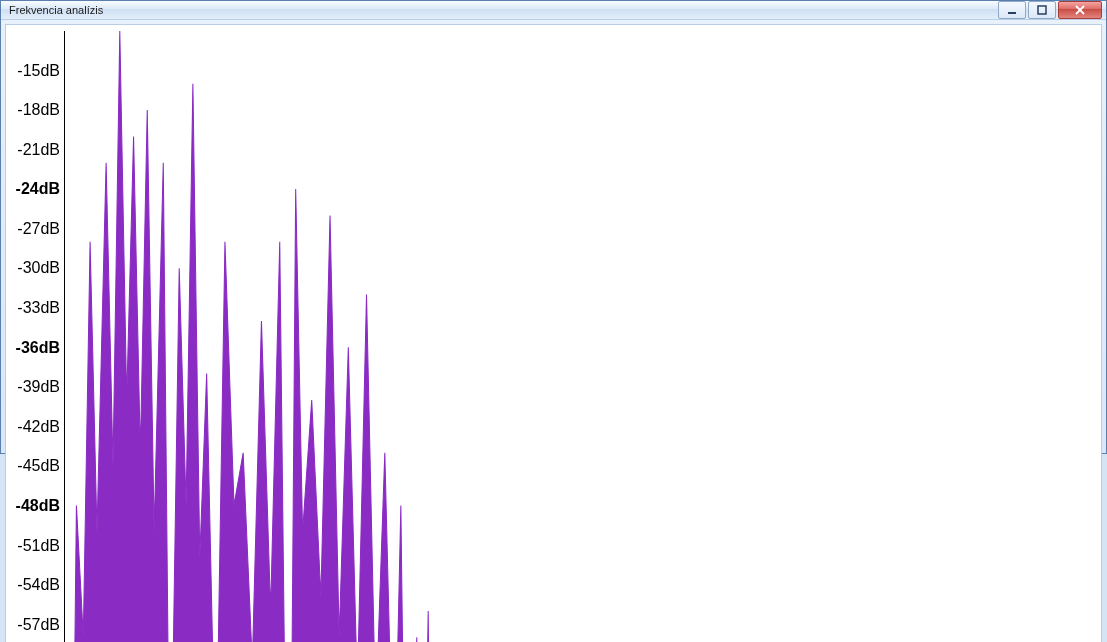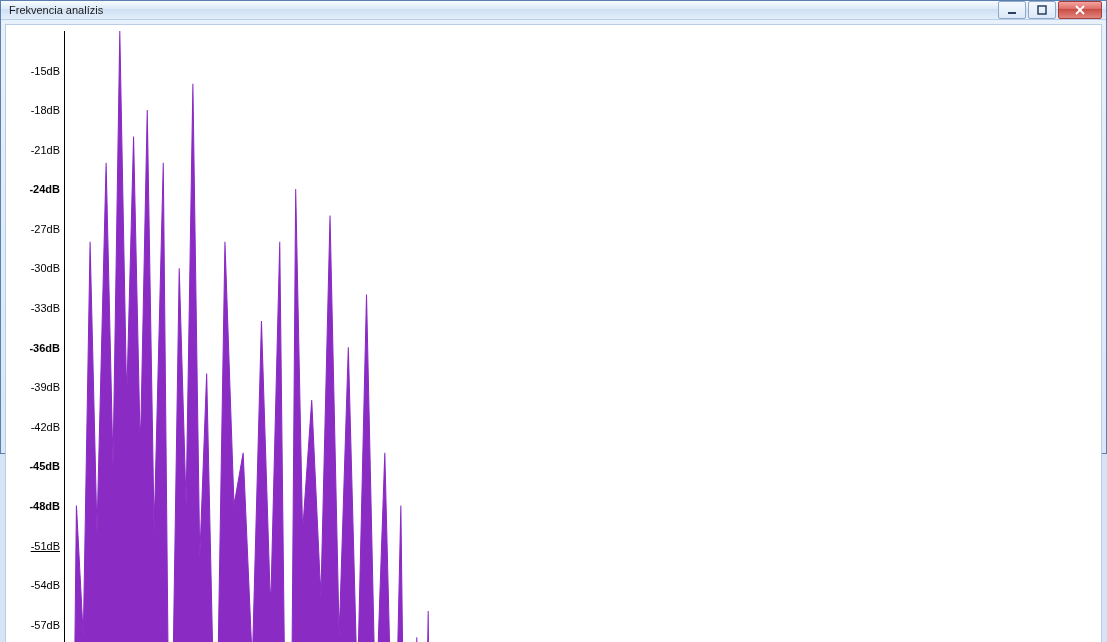--- a/index.html
+++ b/index.html
@@ -48,21 +48,21 @@
   .plot-area {
     flex:1; position:relative;
     display:flex;
   }
   .y-axis {
     width:50px;
     position:relative;
   }
   .y-tick {
     position:absolute; right:4px;
-    font-size:11px; color:#000;
+    font-size:16px; color:#000;
     transform:translateY(-50%);
     white-space:nowrap;
   }
   .y-tick.bold { font-weight:bold; }
 
   .chart {
     flex:1; position:relative;
     border-left:1px solid #000;
     border-bottom:1px solid #000;
     overflow:hidden;
@@ -101,23 +101,23 @@
           <div class="y-tick" style="top: 3.84615%;">-15dB</div>
           <div class="y-tick" style="top: 7.69231%;">-18dB</div>
           <div class="y-tick" style="top: 11.5385%;">-21dB</div>
           <div class="y-tick bold" style="top: 15.3846%; margin-left: 7px;">-24dB</div>
           <div class="y-tick" style="top: 19.2308%;">-27dB</div>
           <div class="y-tick" style="top: 23.0769%; text-align: right;">-30dB</div>
           <div class="y-tick" style="top: 26.9231%;">-33dB</div>
           <div class="y-tick bold" style="top: 30.7692%; text-align: center;">-36dB</div>
           <div class="y-tick" style="top: 34.6154%;">-39dB</div>
           <div class="y-tick" style="top: 38.4615%;">-42dB</div>
-          <div class="y-tick" style="top: 42.3077%; font-weight: bold;">-45dB</div>
+          <div class="y-tick" style="top: 42.3077%;">-45dB</div>
           <div class="y-tick bold" style="top: 46.1538%;">-48dB</div>
-          <div class="y-tick" style="top: 50%; text-decoration: underline;">-51dB</div>
+          <div class="y-tick" style="top: 50%;">-51dB</div>
           <div class="y-tick" style="top: 53.8462%;">-54dB</div>
           <div class="y-tick" style="top: 57.6923%;">-57dB</div>
         </div>
       <div class="chart" id="chart">
         <svg id="chart-svg" preserveAspectRatio="none" viewBox="0 0 1000 1000">
             <path d="M 0 1000 L 1.3 641.0 L 5.3 1000.0 L 11.1 461.5 L 17.8 589.7 L 24.4 205.1 L 31.1 487.2 L 40.0 128.2 L 46.7 423.1 L 53.3 0.0 L 60.0 359.0 L 66.7 102.6 L 73.3 410.3 L 80.0 76.9 L 86.7 487.2 L 95.6 128.2 L 102.2 807.7 L 111.1 230.8 L 117.8 461.5 L 124.4 51.3 L 131.1 512.8 L 137.8 333.3 L 146.7 743.6 L 155.6 205.1 L 164.4 461.5 L 173.3 410.3 L 182.2 615.4 L 191.1 282.1 L 200.0 564.1 L 208.9 205.1 L 217.8 1000.0 L 224.4 153.8 L 231.1 487.2 L 240.0 359.0 L 248.9 551.3 L 257.8 179.5 L 266.7 589.7 L 275.6 307.7 L 284.4 641.0 L 293.3 256.4 L 302.2 666.7 L 311.1 410.3 L 320.0 769.2 L 326.7 461.5 L 333.3 1000.0 L 342.2 589.7 L 346.7 1000.0 L 353.3 564.1 L 357.8 1000.0 L 364.4 641.0 L 368.9 1000.0 L 375.6 743.6 L 380.0 1000.0 L 386.7 846.2 L 391.1 1000.0 L 397.8 846.2 L 404.4 1000.0 L 455.6 1000.0 L 460.0 923.1 L 464.4 1000.0 L 642.2 1000.0 L 646.7 846.2 L 651.1 1000.0 L 1000.0 1000.0 L 1000 1000 Z" fill="#8a2bc4" stroke="#8a2bc4" stroke-width="1"></path>
           </svg>
       </div>
     </div>
 

